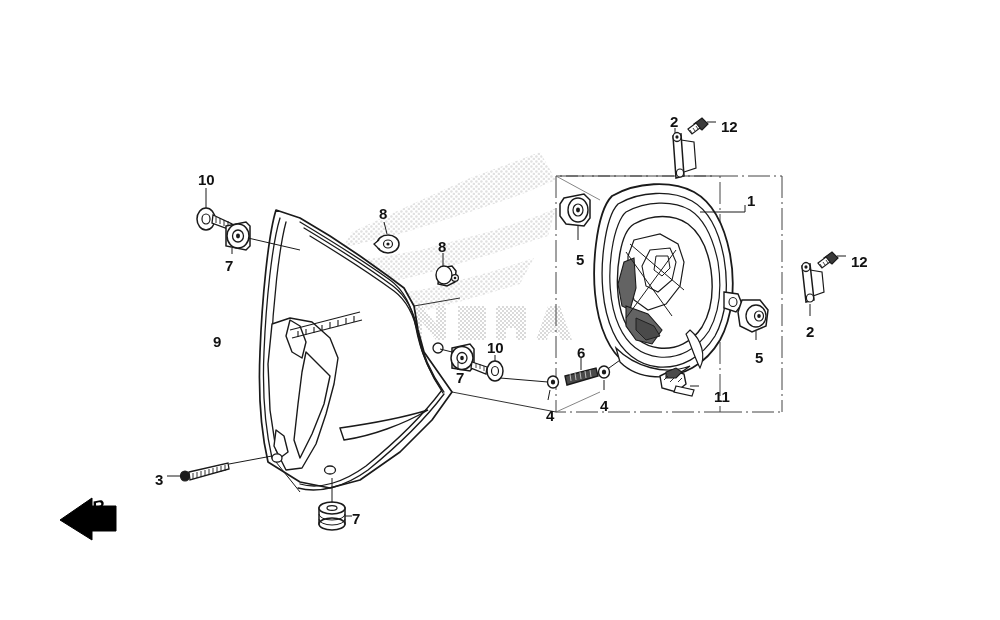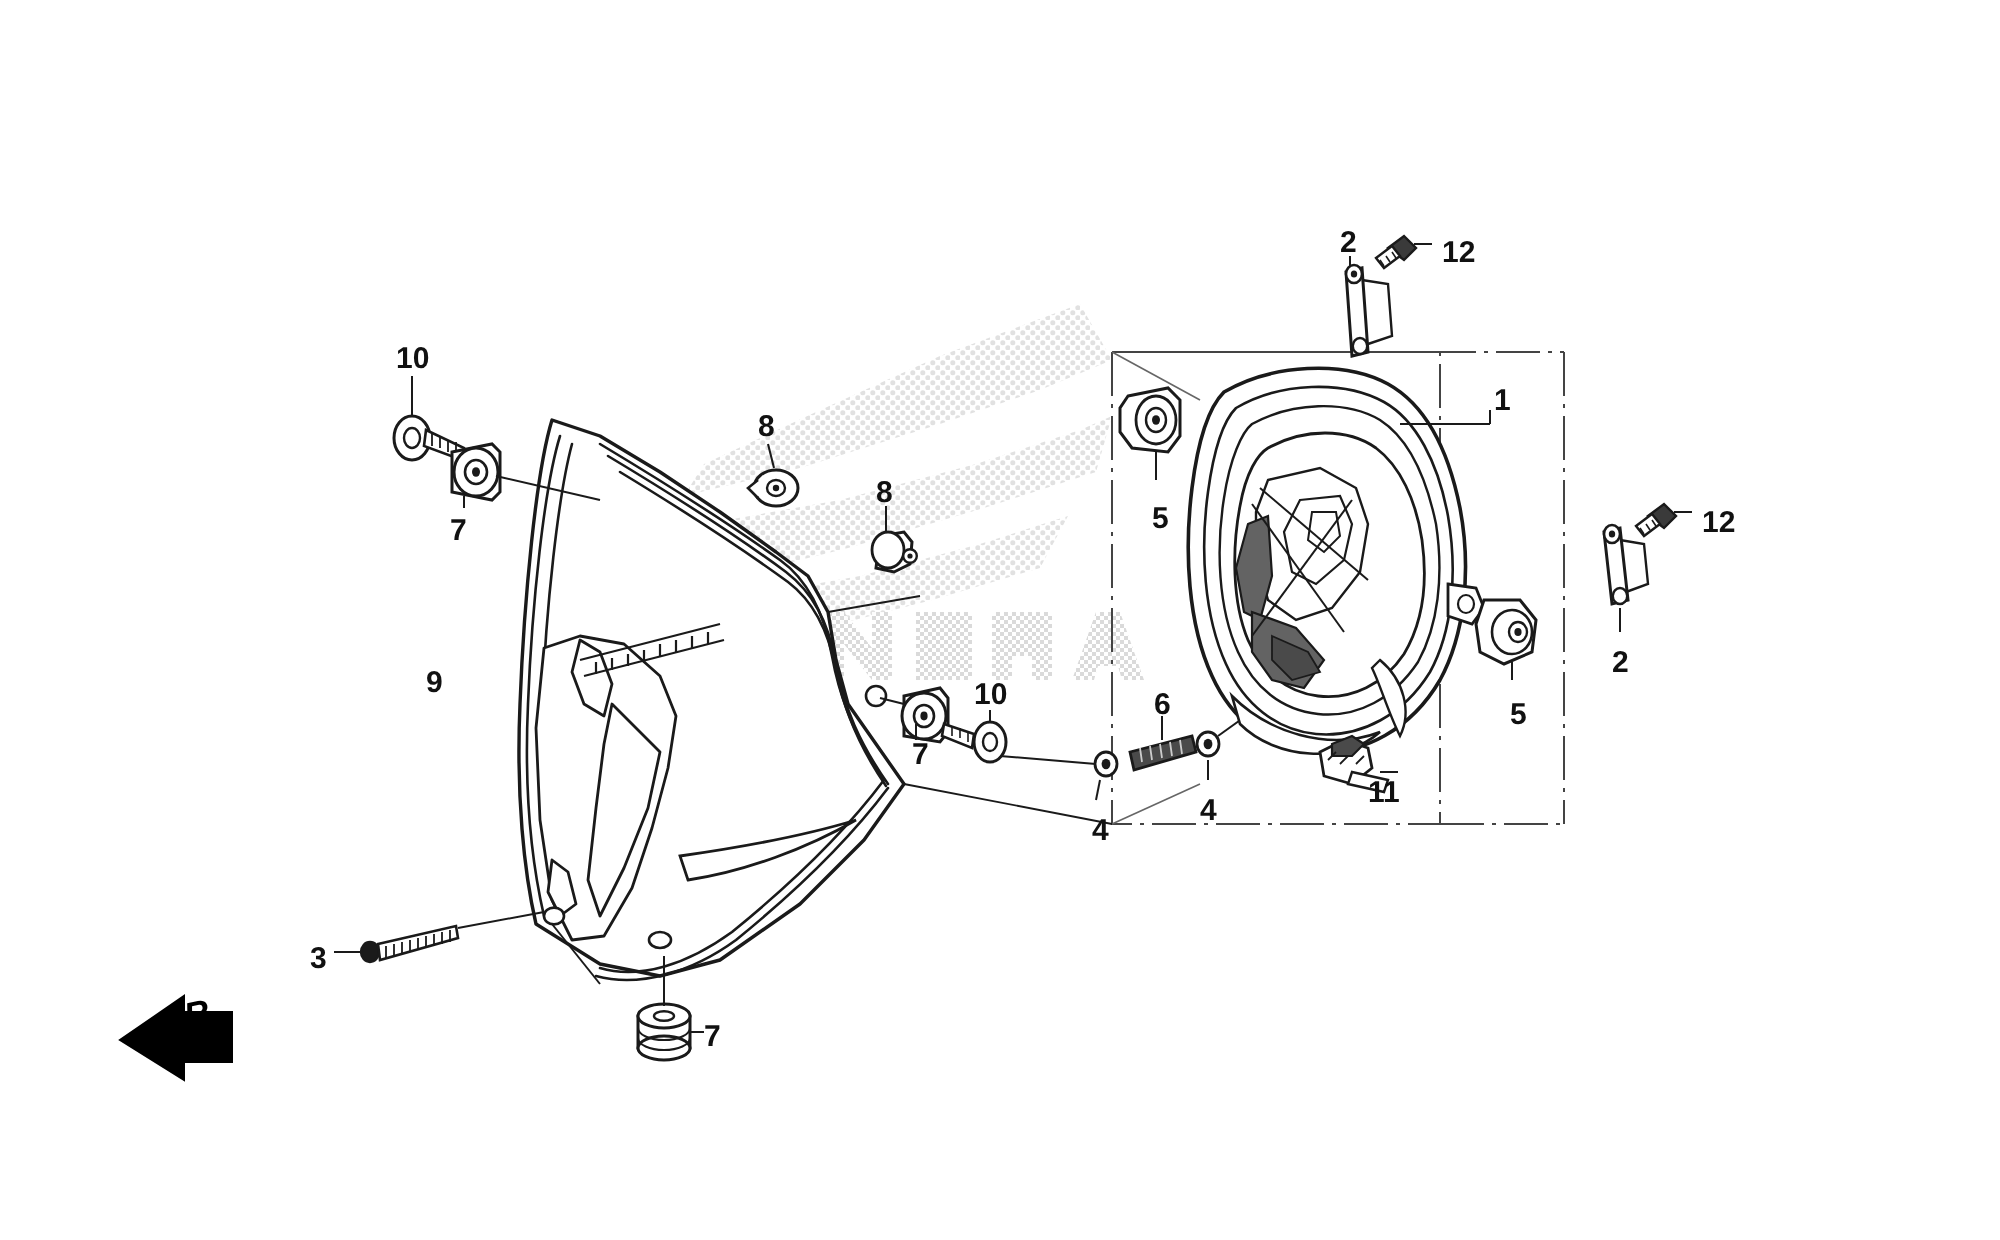--- a/index.html
+++ b/index.html
@@ -352,19 +352,19 @@
 <div class="callout" style="left:155px;top:472px;">3</div>
 <div class="callout" style="left:352px;top:511px;">7</div>
 <div class="callout" style="left:546px;top:408px;">4</div>
 <div class="callout" style="left:577px;top:345px;">6</div>
 <div class="callout" style="left:600px;top:398px;">4</div>
 <div class="callout" style="left:670px;top:114px;">2</div>
 <div class="callout" style="left:721px;top:119px;">12</div>
 <div class="callout" style="left:747px;top:193px;">1</div>
 <div class="callout" style="left:576px;top:252px;">5</div>
 <div class="callout" style="left:755px;top:350px;">5</div>
-<div class="callout" style="left:684px;top:389px;">11</div>
+<div class="callout" style="left:714px;top:389px;">11</div>
 <div class="callout" style="left:851px;top:254px;">12</div>
 <div class="callout" style="left:806px;top:324px;">2</div>
 
 <div class="frmark" style="left:82px;top:498px;">FR.</div>
 
 </div>
 
 </body></html>

